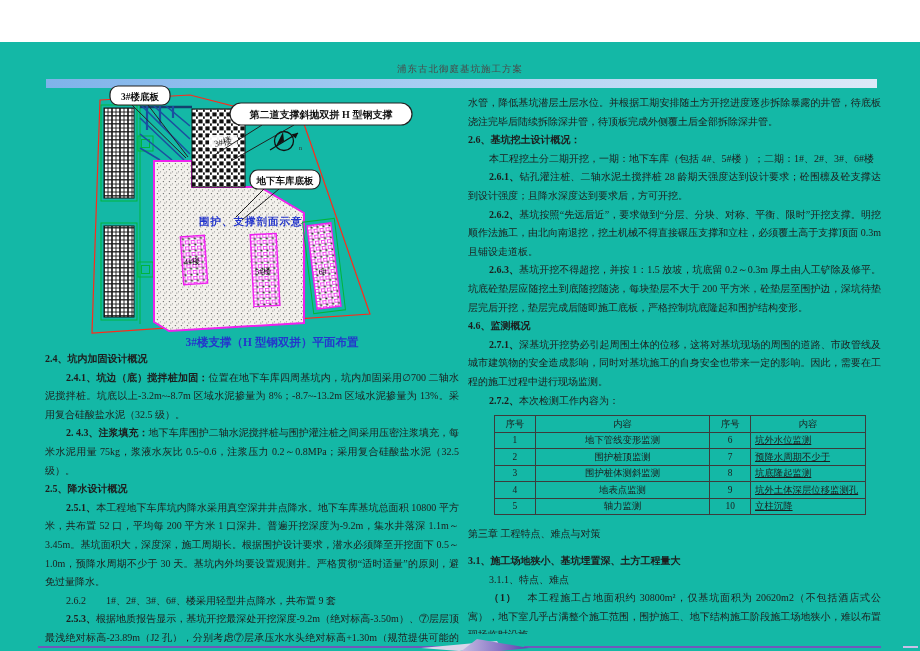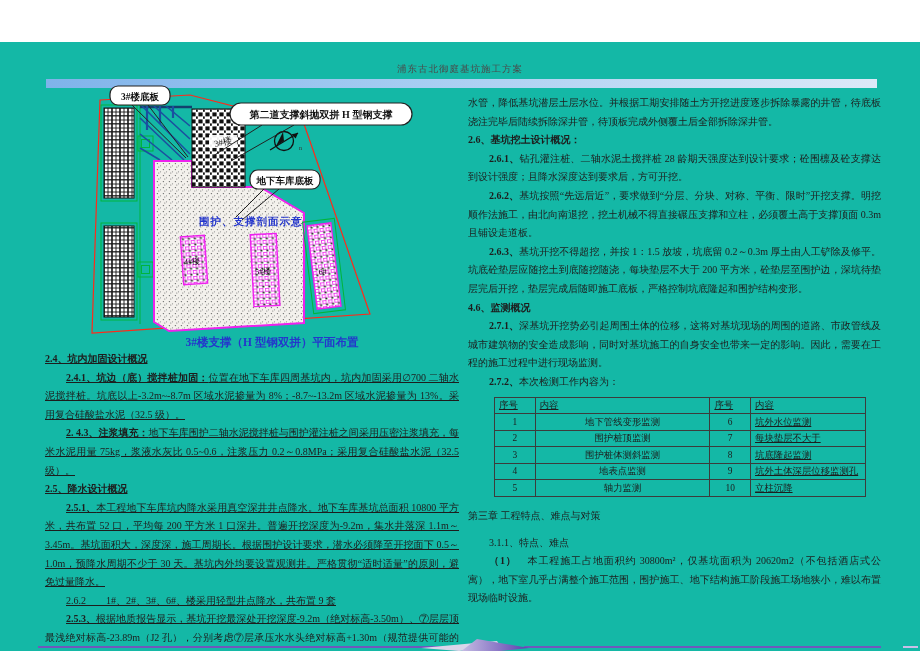--- a/index.html
+++ b/index.html
@@ -4,33 +4,33 @@
 <style>
   html,body{margin:0;padding:0;background:#ffffff;}
   .page{position:relative;width:920px;height:651px;background:#14b8a6;overflow:hidden;
         font-family:"Liberation Serif","DejaVu Serif",serif;color:#1d1d1d;margin-top:42px;}
   
   .doc-header{position:absolute;top:21px;left:0;width:100%;text-align:center;
               font-size:9.5px;color:#4a4a4a;letter-spacing:1px;}
   .header-bar{position:absolute;left:46px;top:37px;width:831px;height:9px;
               background:linear-gradient(to right,#7fb3ea 0%,#a7cdf2 45%,#dce9f8 100%);}
   
-  .col-left-text{position:absolute;left:45px;top:308px;width:414px;max-height:292px;overflow:hidden;text-decoration:underline;}
+  .col-left-text{position:absolute;left:45px;top:308px;width:414px;max-height:292px;overflow:hidden;}
   .col-right{position:absolute;left:468px;top:52px;width:413px;max-height:540px;overflow:hidden;}
   .col-left-text p,.col-right p{margin:0;font-size:10px;line-height:18.6px;text-align:justify;}
   .hsec{font-weight:bold;}
   .ind{text-indent:21px;}
   .lead{font-weight:bold;}
   
   .diagram{position:absolute;left:72px;top:42px;}
   
   table.mon{border-collapse:collapse;margin:5px 0 4px 26px;width:372px;
             font-size:9.4px;line-height:12.5px;}
   table.mon th,table.mon td{border:1px solid #3c3c3c;padding:1.5px 4px;font-weight:normal;}
-  table.mon th{text-align:left;text-decoration:underline;}
+  table.mon th{text-align:center;}
   td.num{text-align:center;width:34px;}
   td.c1{width:182px;text-align:center;}
   td.c2{width:116px;text-decoration:underline;}
   
   .chapter{font-size:13.2px;font-weight:normal;text-align:center;margin:10px 0 9px 0 !important;
            line-height:18px !important;}
   
   .f-line-l{position:absolute;left:38px;top:604px;width:407px;height:2px;background:#6f57bd;}
   .f-line-r{position:absolute;left:524px;top:604px;width:357px;height:2px;background:#6f57bd;}
   .f-dash{position:absolute;left:903px;top:604px;width:15px;height:2px;background:#c9bfe8;}
@@ -158,20 +158,21 @@
     <p class="ind"><span class="lead">2. 4.3、注浆填充：</span><span>地下车库围护二轴水泥搅拌桩与围护灌注桩之间采用压密注浆填充，每米水泥用量 75kg，浆液水灰比 0.5~0.6，注浆压力 0.2～0.8MPa；采用复合硅酸盐水泥（32.5 级）。</span></p>
     <p class="hsec">2.5、降水设计概况</p>
     <p class="ind"><span class="lead">2.5.1、</span><span>本工程地下车库坑内降水采用真空深井井点降水。地下车库基坑总面积 10800 平方米，共布置 52 口，平均每 200 平方米 1 口深井。普遍开挖深度为-9.2m，集水井落深 1.1m～3.45m。基坑面积大，深度深，施工周期长。根据围护设计要求，潜水必须降至开挖面下 0.5～1.0m，预降水周期不少于 30 天。基坑内外均要设置观测井。严格贯彻“适时适量”的原则，避免过量降水。</span></p>
     <p class="ind">2.6.2　　1#、2#、3#、6#、楼采用轻型井点降水，共布置 9 套</p>
     <p class="ind"><span class="lead">2.5.3、</span><span>根据地质报告显示，基坑开挖最深处开挖深度-9.2m（绝对标高-3.50m）、⑦层层顶最浅绝对标高-23.89m（J2 孔），分别考虑⑦层承压水水头绝对标高+1.30m（规范提供可能的最高水头）进行验算，其安全度 k 为 1.42，满足规范要求（k&gt;1.05）。因此开挖时不需对承压水进行减压处理。本次基坑降水采用真空深井结合轻型井点降水。根据不同土层的渗透性合理布置降水井滤</span></p>
   </div>
 
   <div class="col-right">
     <p>水管，降低基坑潜层土层水位。并根据工期安排随土方开挖进度逐步拆除暴露的井管，待底板浇注完毕后陆续拆除深井管，待顶板完成外侧覆土后全部拆除深井管。</p>
     <p class="hsec">2.6、基坑挖土设计概况：</p>
+    <p class="ind">本工程挖土分二期开挖，一期：地下车库（包括 4#、5#楼 ）；二期：1#、2#、3#、6#楼</p>
     <p class="ind"><span class="lead">2.6.1、</span><span>钻孔灌注桩、二轴水泥土搅拌桩 28 龄期天强度达到设计要求；砼围檩及砼支撑达到设计强度；且降水深度达到要求后，方可开挖。</span></p>
     <p class="ind"><span class="lead">2.6.2、</span><span>基坑按照“先远后近”，要求做到“分层、分块、对称、平衡、限时”开挖支撑。明挖顺作法施工，由北向南退挖，挖土机械不得直接碾压支撑和立柱，必须覆土高于支撑顶面 0.3m 且铺设走道板。</span></p>
     <p class="ind"><span class="lead">2.6.3、</span><span>基坑开挖不得超挖，并按 1：1.5 放坡，坑底留 0.2～0.3m 厚土由人工铲除及修平。坑底砼垫层应随挖土到底随挖随浇，每块垫层不大于 200 平方米，砼垫层至围护边，深坑待垫层完后开挖，垫层完成后随即施工底板，严格控制坑底隆起和围护结构变形。</span></p>
     <p class="hsec">4.6、监测概况</p>
     <p class="ind"><span class="lead">2.7.1、</span><span>深基坑开挖势必引起周围土体的位移，这将对基坑现场的周围的道路、市政管线及城市建筑物的安全造成影响，同时对基坑施工的自身安全也带来一定的影响。因此，需要在工程的施工过程中进行现场监测。</span></p>
     <p class="ind"><span class="lead">2.7.2、</span><span>本次检测工作内容为：</span></p>
 
     <table class="mon">
       <tbody>
           <tr>
@@ -183,21 +184,21 @@
       <tr>
         <td class="num">1</td>
         <td class="c1">地下管线变形监测</td>
         <td class="num">6</td>
         <td class="c2">坑外水位监测</td>
       </tr>
       <tr>
         <td class="num">2</td>
         <td class="c1">围护桩顶监测</td>
         <td class="num">7</td>
-        <td class="c2">每块垫层不大于</td>
+        <td class="c2">预降水周期不少于</td>
       </tr>
       <tr>
         <td class="num">3</td>
         <td class="c1">围护桩体测斜监测</td>
         <td class="num">8</td>
         <td class="c2">坑底隆起监测</td>
       </tr>
       <tr>
         <td class="num">4</td>
         <td class="c1">地表点监测</td>
@@ -207,20 +208,21 @@
       <tr>
         <td class="num">5</td>
         <td class="c1">轴力监测</td>
         <td class="num">10</td>
         <td class="c2">立柱沉降</td>
       </tr>
     </tbody>
       </table>
 
     <p class="chapter">第三章  工程特点、难点与对策</p>
+    <p class="hsec">3.1、施工场地狭小、基坑埋置深、土方工程量大</p>
     <p class="ind">3.1.1、特点、难点</p>
     <p class="ind"><span class="lead">（1）</span><span>　本工程施工占地面积约 30800m²，仅基坑面积为 20620m2（不包括酒店式公寓），地下室几乎占满整个施工范围，围护施工、地下结构施工阶段施工场地狭小，难以布置现场临时设施。</span></p>
   </div>
 
   <div class="f-line-l"></div>
   <div class="f-line-r"></div>
   <div class="f-dash"></div>
   <svg class="f-arrow" width="112" height="26" viewBox="0 0 112 26">
     <defs>
       <linearGradient id="arrGrad" x1="0" y1="0" x2="1" y2="0">

